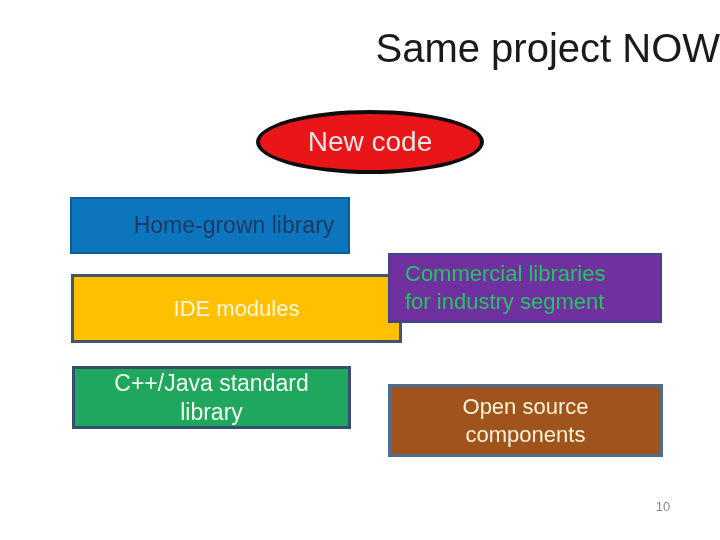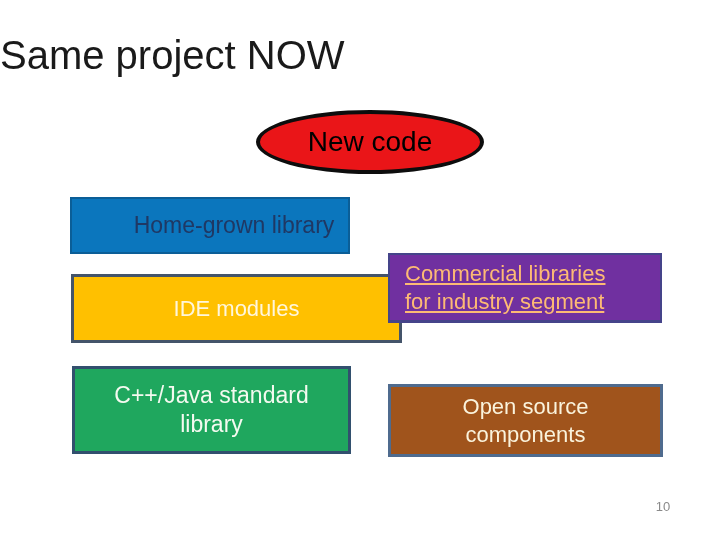--- a/index.html
+++ b/index.html
@@ -7,22 +7,22 @@
     width: 720px; height: 540px;
     background: #ffffff;
     font-family: "Liberation Sans", sans-serif;
     position: relative;
     overflow: hidden;
   }
   .slide { position: absolute; inset: 0; }
 
   .slide-title {
     position: absolute;
-    top: 33px; left: 0; width: 720px;
-    text-align: left;
+    top: 26px; left: 0; width: 720px;
+    text-align: right;
     font-size: 40px;
     color: #1a1a1a;
     white-space: nowrap;
   }
 
   .ellipse {
     position: absolute;
     left: 256px; top: 110px;
     width: 228px; height: 64px;
     border-radius: 50%;
@@ -45,21 +45,21 @@
     border-width: 2px; border-style: solid;
     font-size: 23px;
     padding-left: 48px;
   }
   .box-ide {
     left: 71px; top: 274px; width: 331px; height: 69px;
     border-width: 3px; border-style: solid;
     font-size: 22px;
   }
   .box-green {
-    left: 72px; top: 366px; width: 279px; height: 88px;
+    left: 72px; top: 366px; width: 279px; height: 63px;
     border-width: 3px; border-style: solid;
     font-size: 23px;
   }
   .box-purple {
     left: 388px; top: 253px; width: 274px; height: 70px;
     border-width: 2px 2px 3px 2px; border-style: solid;
     font-size: 22px;
     justify-content: flex-start;
     text-align: left;
     padding-left: 15px;
@@ -79,32 +79,32 @@
     color: #8a8a8a;
   }
 </style>
 </head>
 <body>
 
 <div class="slide">
 
   <div class="slide-title">Same project NOW</div>
 
-  <div class="ellipse" style="background-color: rgb(234, 21, 24); border-color: rgb(13, 13, 13); color: #000000;">
+  <div class="ellipse" style="background-color: rgb(234, 21, 24); border-color: rgb(13, 13, 13); color: #e5e5e5;">
     <span>New code</span>
   </div>
 
   <div class="box box-home-grown" style="background-color: rgb(11, 118, 189); border-color: rgb(11, 94, 151); color: rgb(31, 56, 100);">Home-grown library</div>
 
   <div class="box box-ide" style="background-color: rgb(255, 192, 0); border-color: rgb(68, 84, 106); color: rgb(255, 246, 220);">IDE modules</div>
 
   <div class="box box-green" style="background-color: rgb(31, 167, 94); border-color: rgb(50, 80, 110); color: rgb(244, 250, 240);">C++/Java standard
 library</div>
 
-  <div class="box box-purple" style="background-color: rgb(112, 48, 160); border-color: rgb(69, 68, 138); color: #fdba74; text-decoration: underline;">Commercial libraries
+  <div class="box box-purple" style="background-color: rgb(112, 48, 160); border-color: rgb(69, 68, 138); color: #22c55e;">Commercial libraries
 for industry segment</div>
 
   <div class="box box-brown" style="background-color: rgb(160, 84, 28); border-color: rgb(79, 107, 142); color: rgb(250, 243, 220); margin-top: 44px;">Open source
 components</div>
 
   <div class="page-number">10</div>
 
 </div>
 
 </body></html>

